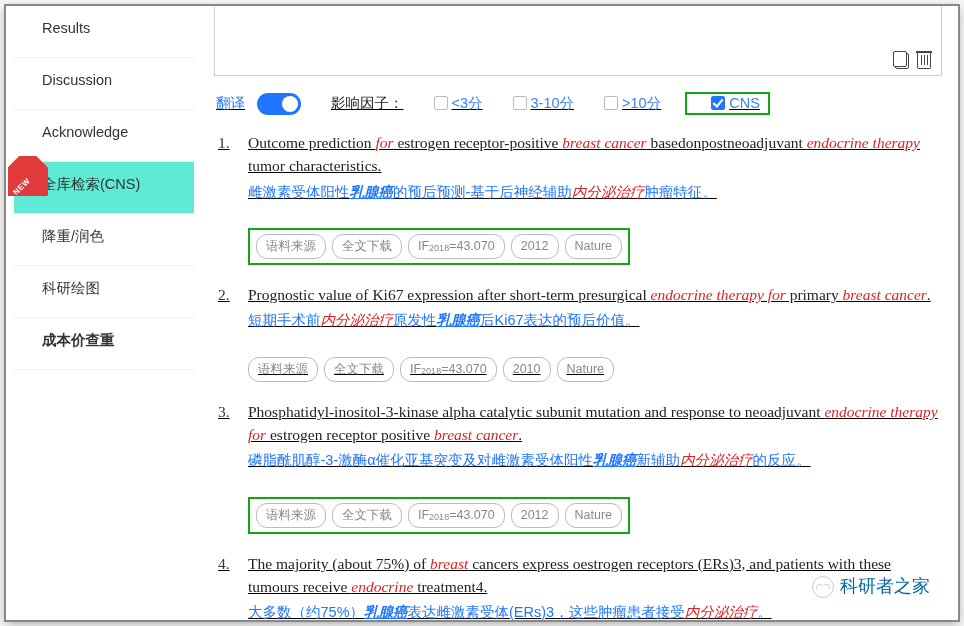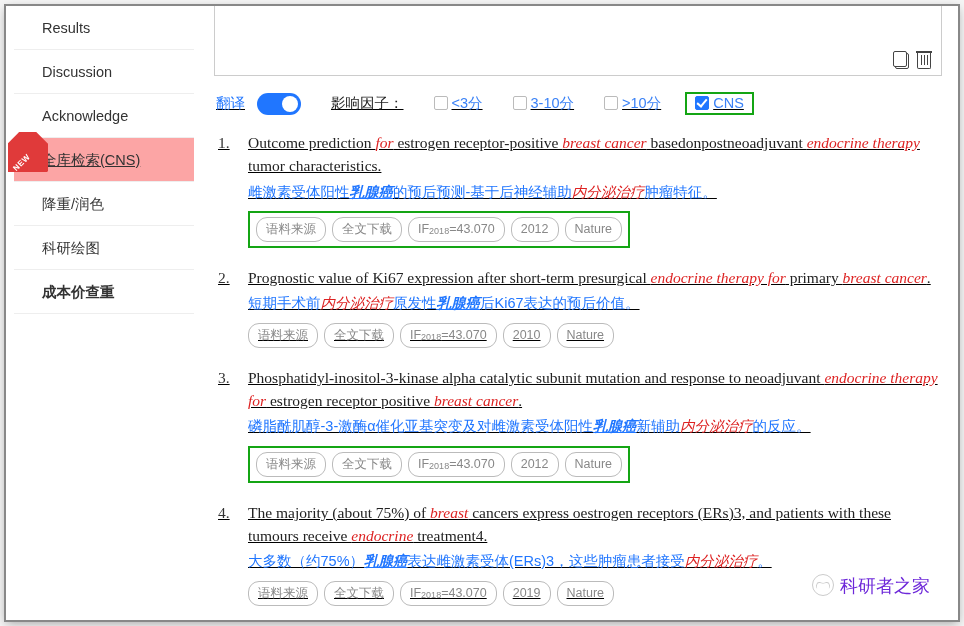--- a/index.html
+++ b/index.html
@@ -1,20 +1,20 @@
 <!DOCTYPE html>
 <html><head>
 <meta charset="utf-8">
 <style>
 * { margin:0; padding:0; box-sizing:border-box; }
 body { font-family:"Microsoft YaHei","PingFang SC",Arial,sans-serif; background:#f5f5f5; padding:6px; }
 .frame { background:#fff; width:952px; height:614px; box-shadow:0 0 0 2px #888,0 3px 10px rgba(0,0,0,.35); position:relative; overflow:hidden; }
 .sidebar { position:absolute; left:8px; top:0; width:180px; }
-.side-item { height:44px; line-height:44px; padding-left:28px; font-size:14.5px; color:#333; border-bottom:1px solid #eee; cursor:pointer; background:#fff; position:relative; }
-.side-item.active { background:#fca5a5;text-decoration:underline; }
+.side-item { height:52px; line-height:44px; padding-left:28px; font-size:14.5px; color:#333; border-bottom:1px solid #eee; cursor:pointer; background:#fff; position:relative; }
+.side-item.active { background:#5eead4; }
 .side-item.bold { font-weight:700; }
 .ribbon { position:absolute; left:-6px; top:-6px; width:40px; height:40px; overflow:hidden; pointer-events:none; }
 .ribbon::before { content:"NEW"; position:absolute; transform:rotate(-45deg); background:#e03a3a; color:#fff; font-size:8px; font-weight:700; padding:2px 22px; left:-18px; top:7px; letter-spacing:.5px; }
 .content { position:absolute; left:208px; right:10px; top:0; bottom:0; overflow:hidden;text-decoration:underline; }
 .topline { border:1px solid #ccc; border-top:none; height:70px; position:relative; margin-right:6px; }
 .copy-icon, .trash-icon { position:absolute; bottom:6px; width:14px; height:16px; cursor:pointer; }
 .copy-icon { right:32px; border:1.2px solid #444; border-radius:2px; }
 .copy-icon::after { content:""; position:absolute; left:-3px; top:-3px; width:12px; height:14px; border:1.2px solid #444; border-radius:2px; background:#fff; }
 .trash-icon { right:10px; border:1.2px solid #444; border-radius:0 0 2px 2px; border-top:none; }
 .trash-icon::before { content:""; position:absolute; left:-2px; top:-2px; width:16px; height:2px; background:#444; }
@@ -30,25 +30,25 @@
 .f-opt { color:#3b82f6; margin-left:18px; cursor:pointer; }
 .highlight-box { border:2.5px solid #14a514; padding:1px 8px 2px; margin-left:12px; }
 .results { padding:0 4px; font-size:15.5px; line-height:1.5; }
 .r-item { display:flex; gap:14px; margin-bottom:18px; }
 .r-num { color:#333; min-width:16px; font-family:Georgia,serif; }
 .r-body { flex:1; font-family:Georgia,'Times New Roman',serif; color:#222; }
 .r-body em { color:#d22; font-style:italic; }
 .trans { color:#2076ff; font-family:"Microsoft YaHei",sans-serif; font-size:14.5px; margin-top:4px; }
 .trans .bi { font-style:italic; font-weight:600; text-decoration:underline; }
 .trans .ri { font-style:italic; color:#d22; }
-.pills { margin-top:8px; display:flex; gap:6px; flex-wrap:wrap; font-family:"Microsoft YaHei",sans-serif; }
+.pills { margin-top:25px; display:flex; gap:6px; flex-wrap:wrap; font-family:"Microsoft YaHei",sans-serif; }
 .pills.boxed { border:2.5px solid #14a514; padding:4px 6px; display:inline-flex; }
 .pill { border:1.2px solid #bbb; color:#888; font-size:12.5px; padding:2px 9px; border-radius:11px; cursor:pointer; background:#fff; }
 .pill sub { font-size:9px; vertical-align:-1px; }
-.watermark { position:absolute; right:28px; bottom:22px; color:#6d28d9; font-size:18px; display:flex; align-items:flex-start; gap:6px; pointer-events:none;margin-top:37px; }
+.watermark { position:absolute; right:28px; bottom:22px; color:#0369a1; font-size:18px; display:flex; align-items:flex-end; gap:6px; pointer-events:none;margin-top:37px; }
 .wm-ico { width:22px; height:22px; border-radius:50%; border:1.5px solid #ccc; position:relative; }
 .wm-ico::before { content:""; position:absolute; left:3px; top:7px; width:6px; height:6px; border:1.5px solid #ccc; border-right:none; border-bottom:none; border-radius:50% 0 0 0; transform:rotate(10deg); }
 .wm-ico::after { content:""; position:absolute; right:3px; top:7px; width:6px; height:6px; border:1.5px solid #ccc; border-left:none; border-bottom:none; border-radius:0 50% 0 0; transform:rotate(-10deg); }
 </style>
 </head>
 <body>
 
 <div class="frame">
   <div class="sidebar">
     <div class="side-item"><span>Results</span></div>
@@ -67,21 +67,21 @@
     </div>
 
     <div class="filters">
       <span class="tr-label">翻译</span>
       <span class="toggle"></span>
       <span class="f-head">影响因子：</span>
       <span class="f-opt"><span class="chk"></span><span>&lt;3分</span></span>
       <span class="f-opt"><span class="chk"></span><span>3-10分</span></span>
       <span class="f-opt"><span class="chk"></span><span>&gt;10分</span></span>
       <span class="highlight-box">
-        <span class="f-opt" style="margin-left:0"><span class="chk on"></span><span>CNS</span></span>
+        <span class="f-opt" style="margin-left:16px"><span class="chk on"></span><span>CNS</span></span>
       </span>
     </div>
 
     <div class="results" id="results">
         <div class="r-item">
           <div class="r-num">1.</div>
           <div class="r-body"><div>Outcome prediction <em>for</em> estrogen receptor-positive <em>breast cancer</em> basedonpostneoadjuvant <em>endocrine therapy</em> tumor characteristics.</div><div class="trans">雌激素受体阳性<span class="bi">乳腺癌</span>的预后预测-基于后神经辅助<span class="ri">内分泌治疗</span>肿瘤特征。</div><div class="pills boxed">
               <span class="pill">语料来源</span>
               <span class="pill">全文下载</span>
               <span class="pill">IF<sub>2018</sub>=43.070</span>

